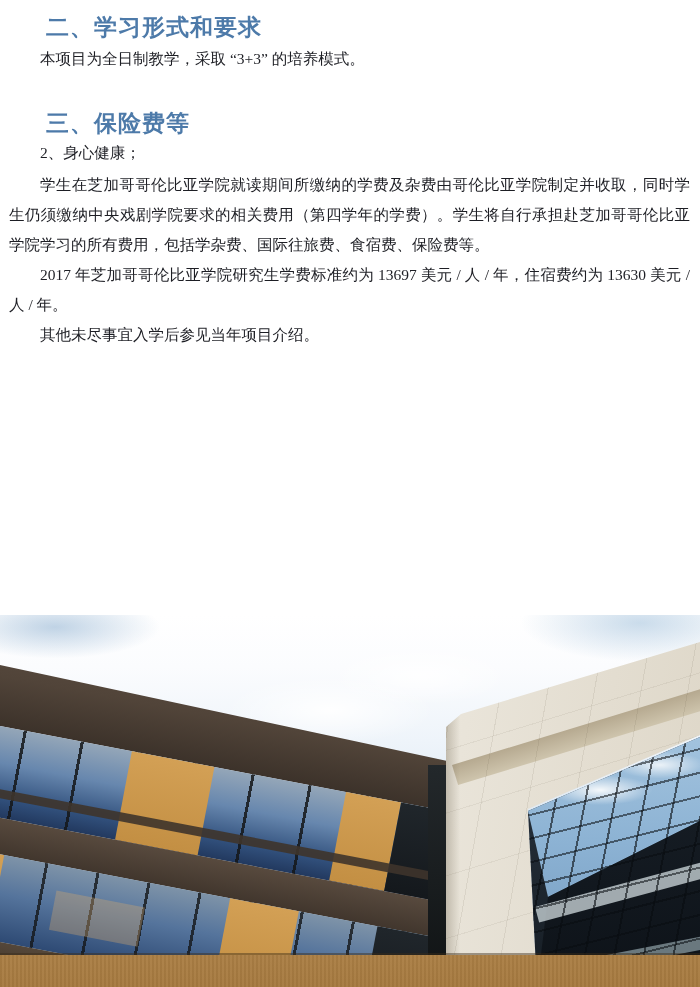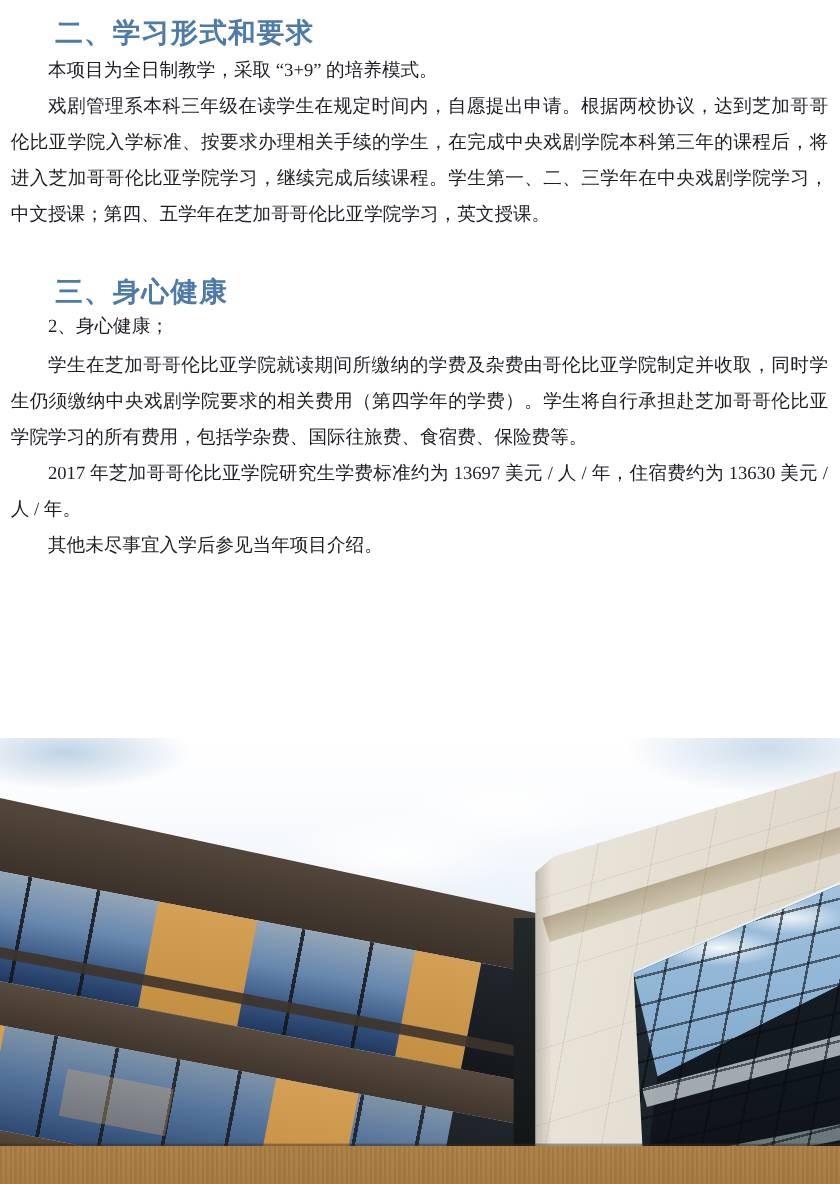--- a/index.html
+++ b/index.html
@@ -106,24 +106,23 @@
       repeating-linear-gradient(90deg, rgba(0,0,0,.04) 0 2px, rgba(255,255,255,.03) 2px 4px),
       linear-gradient(180deg,#ab7f45 0%,#a67a40 100%);}
   .ground-edge{left:0;top:338px;width:700px;height:3px;background:rgba(60,45,25,.45);}
 </style>
 </head>
 <body>
 
 <div class="content">
 
   <h2 class="section-heading">二、学习形式和要求</h2>
-  <p class="para first">本项目为全日制教学，采取 “3+9” 的培养模式。</p>
-  <p class="para">戏剧管理系本科三年级在读学生在规定时间内，自愿提出申请。根据两校协议，达到芝加哥哥伦比亚学院入学标准、按要求办理相关手续的学生，在完成中央戏剧学院本科第三年的课程后，将进入芝加哥哥伦比亚学院学习，继续完成后续课程。学生第一、二、三学年在中央戏剧学院学习，中文授课；第四、五学年在芝加哥哥伦比亚学院学习，英文授课。</p>
+  <p class="para first">本项目为全日制教学，采取 “3+3” 的培养模式。</p>
 
-  <h2 class="section-heading gap-before">三、身心健康</h2>
+  <h2 class="section-heading gap-before">三、保险费等</h2>
   <p class="para">2、身心健康；</p>
 
   <p class="para first">学生在芝加哥哥伦比亚学院就读期间所缴纳的学费及杂费由哥伦比亚学院制定并收取，同时学生仍须缴纳中央戏剧学院要求的相关费用（第四学年的学费）。学生将自行承担赴芝加哥哥伦比亚学院学习的所有费用，包括学杂费、国际往旅费、食宿费、保险费等。</p>
   <p class="para">2017 年芝加哥哥伦比亚学院研究生学费标准约为 13697 美元 / 人 / 年，住宿费约为 13630 美元 / 人 / 年。</p>
   <p class="para">其他未尽事宜入学后参见当年项目介绍。</p>
 
 </div>
 
 <div class="photo">
 

